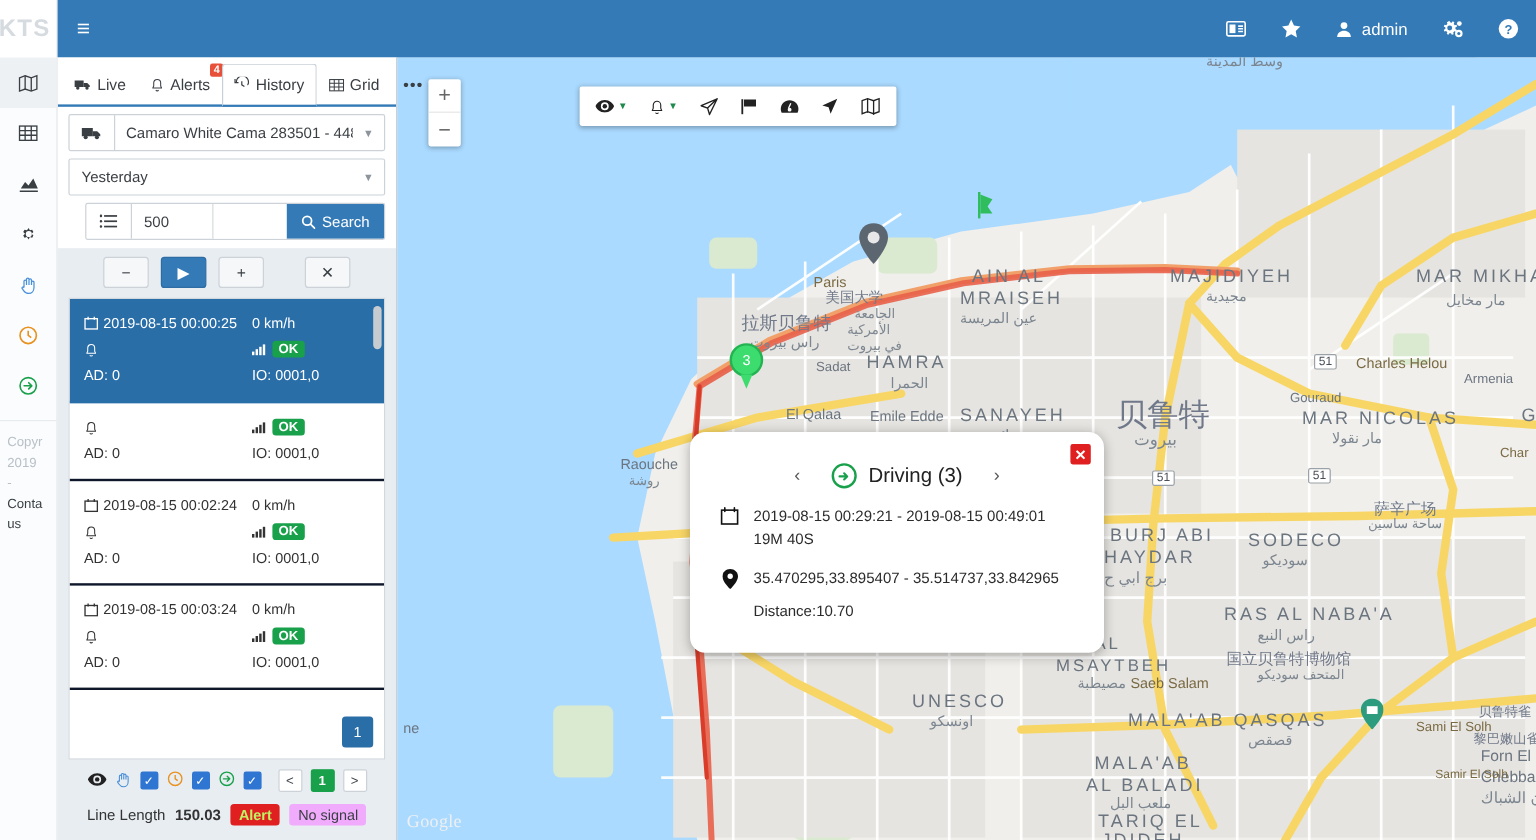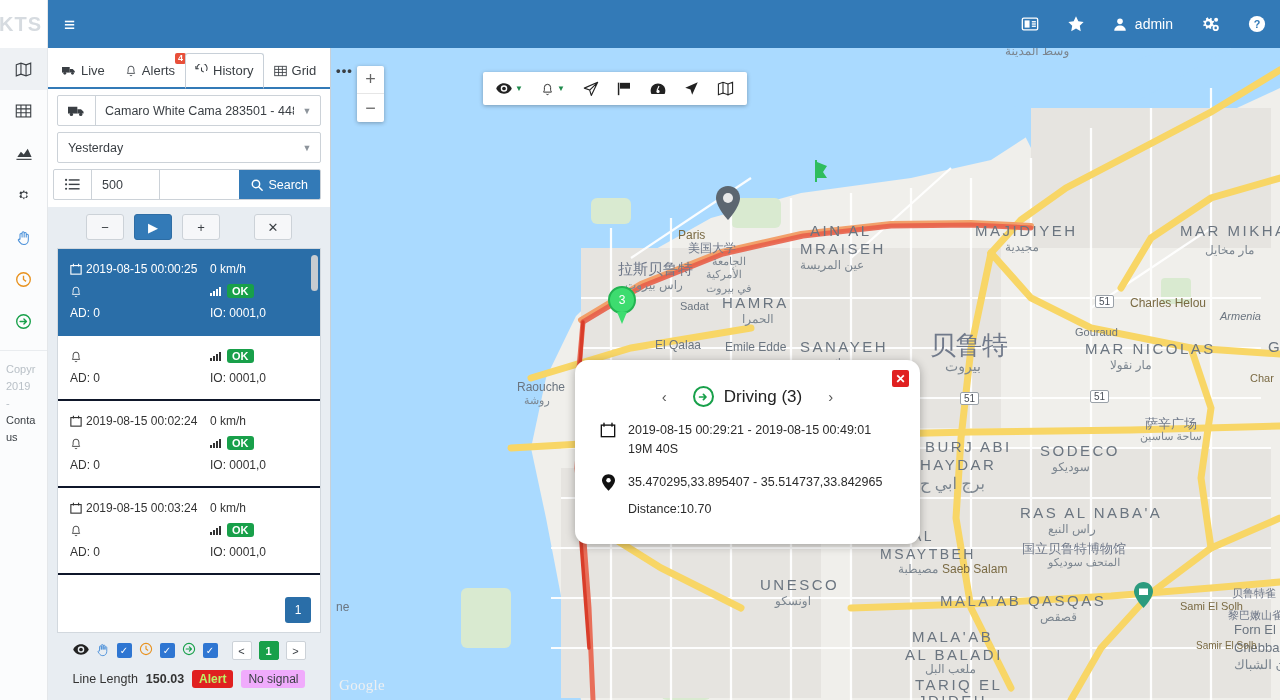--- a/index.html
+++ b/index.html
@@ -76,21 +76,21 @@
     display:flex; align-items:stretch; height:31px;
     margin:6px 9px 0 9px; border:1px solid #ccd2d8; background:#fff; border-radius:2px;
   }
   .sel-ico { width:38px; display:flex; align-items:center; justify-content:center;
     border-right:1px solid #ccd2d8; color:#3a3f44; }
   .sel-val { flex:1; display:flex; align-items:center; padding-left:9px; font-size:12.5px;
     color:#3a3f44; overflow:hidden; white-space:nowrap; }
   .sel-caret { width:26px; display:flex; align-items:center; justify-content:center; color:#8d949b; font-size:9px; }
 
   .searchrow {
-    display:flex; align-items:stretch; height:31px; margin:6px 9px 7px 5px;
+    display:flex; align-items:stretch; height:31px; margin:6px 9px 7px 23px;
     border:1px solid #ccd2d8; background:#fff; border-radius:2px; overflow:hidden;justify-content:center;
   }
   .searchrow .num { width:68px; border-right:1px solid #ccd2d8; display:flex; align-items:center;
     padding-left:10px; font-size:12.5px; color:#3a3f44; }
   .searchrow .grow { flex:1; background:#fff; }
   .btn-search {
     background:#337ab7; color:#fff; border:none; padding:0 12px; font-size:12.5px;
     display:flex; align-items:center; gap:5px; cursor:pointer; font-family:inherit;
   }
 
@@ -649,36 +649,36 @@
         <div class="maplabel ml-cjk" style="left: 287px; top: 212px; font-size: 15px;">拉斯贝鲁特</div>
         <div class="maplabel ml-ar" style="left: 294px; top: 230px; font-size: 12px;">راس بيروت</div>
         <div class="maplabel ml-big" style="left: 391px; top: 246px; font-size: 15px;">HAMRA</div>
         <div class="maplabel ml-ar" style="left: 411px; top: 264px; font-size: 12px;">الحمرا</div>
         <div class="maplabel ml-cjk" style="left: 599px; top: 280px; font-size: 26px;">贝鲁特</div>
         <div class="maplabel ml-ar" style="left: 614px; top: 310px; font-size: 14px;">بيروت</div>
         <div class="maplabel ml-rd" style="left: 799px; top: 248px; font-size: 12px;">Charles Helou</div>
         <div class="maplabel ml-sm" style="left: 744px; top: 278px; font-size: 11px;">Gouraud</div>
         <div class="maplabel ml-big" style="left: 754px; top: 292px; font-size: 15px;">MAR NICOLAS</div>
         <div class="maplabel ml-ar" style="left: 779px; top: 310px; font-size: 12px;">مار نقولا</div>
-        <div class="maplabel ml-sm" style="left: 889px; top: 262px; font-size: 11px; font-style: italic;">Armenia</div>
+        <div class="maplabel ml-sm" style="left: 889px; top: 262px; font-size: 11px;">Armenia</div>
         <div class="maplabel ml-big" style="left: 469px; top: 290px; font-size: 15px;">SANAYEH</div>
         <div class="maplabel ml-ar" style="left: 497px; top: 308px; font-size: 12px;">صنائع</div>
         <div class="maplabel ml-sm" style="left: 324px; top: 290px; font-size: 12px;">El Qalaa</div>
         <div class="maplabel ml-sm" style="left: 394px; top: 292px; font-size: 12px;">Emile Edde</div>
         <div class="maplabel ml-sm" style="left: 349px; top: 252px; font-size: 11px;">Sadat</div>
         <div class="maplabel ml-rd" style="left: 347px; top: 180px; font-size: 12px;">Paris</div>
         <div class="maplabel ml-sm" style="left: 186px; top: 332px; font-size: 12px;">Raouche</div>
         <div class="maplabel ml-ar" style="left: 193px; top: 346px; font-size: 11px;">روشة</div>
         <div class="maplabel ml-cjk" style="left: 814px; top: 367px; font-size: 13px;">萨辛广场</div>
         <div class="maplabel ml-ar" style="left: 809px; top: 382px; font-size: 11px;">ساحة ساسين</div>
         <div class="maplabel ml-big" style="left: 709px; top: 394px; font-size: 15px;">SODECO</div>
         <div class="maplabel ml-ar" style="left: 721px; top: 412px; font-size: 12px;">سوديكو</div>
         <div class="maplabel ml-big" style="left: 594px; top: 390px; font-size: 15px;">BURJ ABI</div>
         <div class="maplabel ml-big" style="left: 589px; top: 408px; font-size: 15px;">HAYDAR</div>
-        <div class="maplabel ml-ar" style="left: 589px; top: 426px; font-size: 16px;">برج ابي ح</div>
+        <div class="maplabel ml-ar" style="left: 589px; top: 426px; font-size: 13px;">برج ابي ح</div>
         <div class="maplabel ml-big" style="left: 689px; top: 456px; font-size: 15px;">RAS AL NABA'A</div>
         <div class="maplabel ml-ar" style="left: 717px; top: 474px; font-size: 12px;">راس النبع</div>
         <div class="maplabel ml-cjk" style="left: 691px; top: 492px; font-size: 13px;">国立贝鲁特博物馆</div>
         <div class="maplabel ml-ar" style="left: 717px; top: 508px; font-size: 11px;">المتحف سوديكو</div>
         <div class="maplabel ml-rd" style="left: 611px; top: 514px; font-size: 12px;">Saeb Salam</div>
         <div class="maplabel ml-big" style="left: 609px; top: 544px; font-size: 15px;">MALA'AB QASQAS</div>
         <div class="maplabel ml-ar" style="left: 709px; top: 562px; font-size: 12px;">قصقص</div>
         <div class="maplabel ml-big" style="left: 581px; top: 580px; font-size: 15px;">MALA'AB</div>
         <div class="maplabel ml-big" style="left: 574px; top: 598px; font-size: 15px;">AL BALADI</div>
         <div class="maplabel ml-ar" style="left: 594px; top: 614px; font-size: 12px;">ملعب البل</div>

